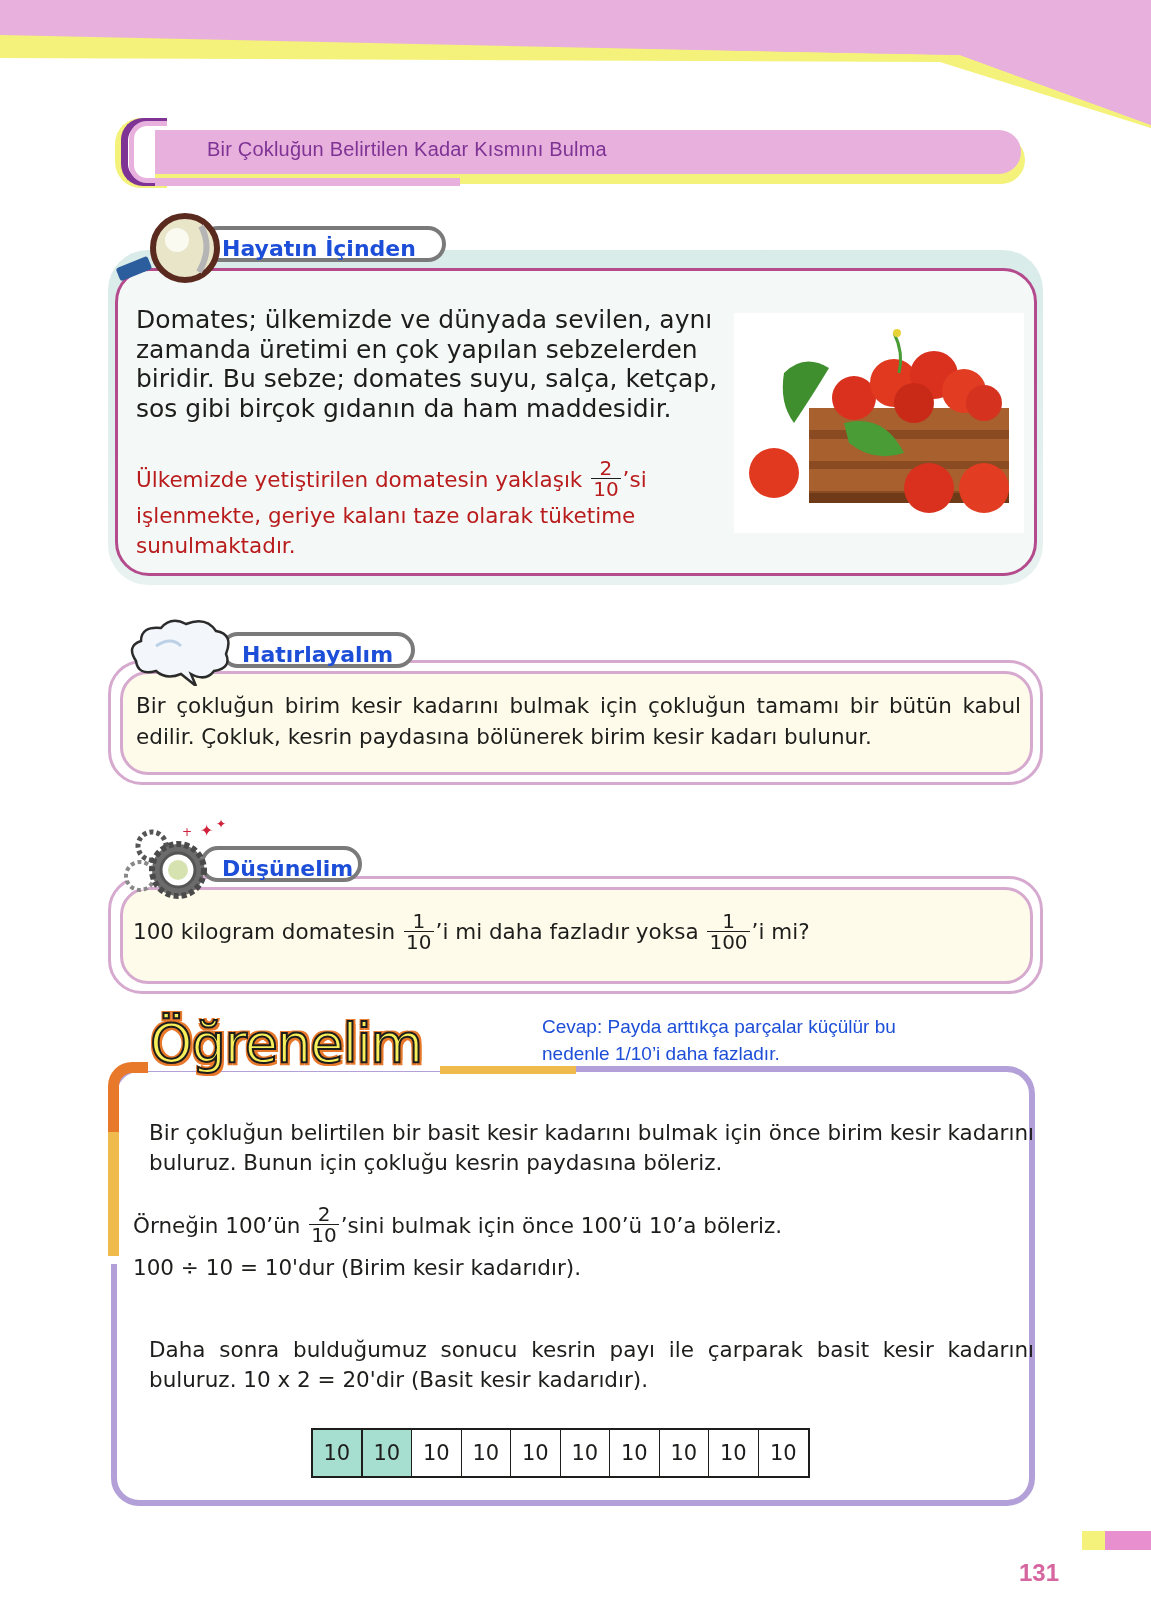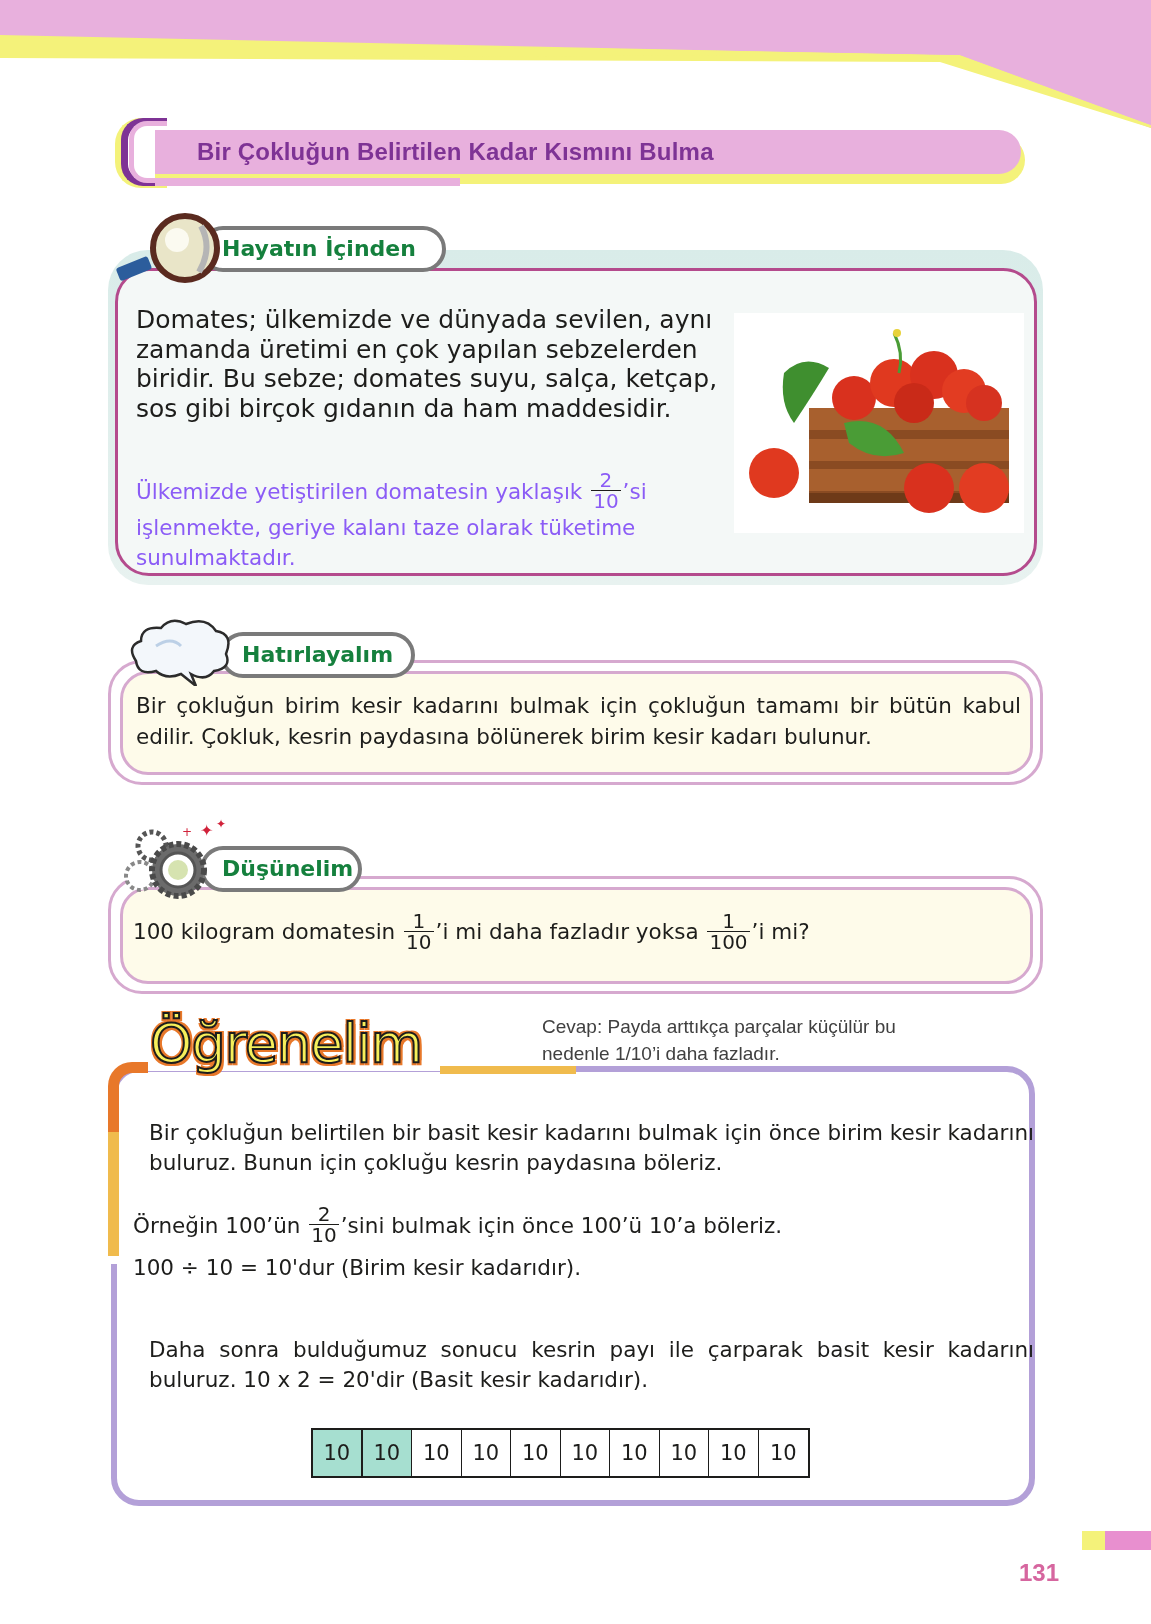--- a/index.html
+++ b/index.html
@@ -8,53 +8,53 @@
 
   .abs { position: absolute; }
 
   
   .banner { position: absolute; left: 0; top: 0; width: 1151px; height: 130px; }
 
   
   .title-wrap { position: absolute; left: 115px; top: 118px; width: 920px; height: 80px; }
   .title-bar-yellow { position: absolute; left: 40px; top: 18px; width: 870px; height: 48px; background: #f4f27a; border-radius: 0 24px 24px 0; }
   .title-bar { position: absolute; left: 40px; top: 12px; width: 866px; height: 44px; background: #e8b0dd; border-radius: 0 22px 22px 0; }
-  .title-text { position: absolute; left: 82px; top: 20px; font-family: "Liberation Sans", sans-serif; font-weight: bold; font-size: 24px; color: #7e3395; letter-spacing: 0.2px; }
+  .title-text { position: absolute; left: 92px; top: 20px; font-family: "Liberation Sans", sans-serif; font-weight: normal; font-size: 20px; color: #7e3395; letter-spacing: 0.2px; }
   .title-under { position: absolute; left: 40px; top: 60px; width: 305px; height: 8px; background: #e8b0dd; }
   .title-bracket-y { position: absolute; left: 0; top: 0; width: 52px; height: 70px; border: 8px solid #f4f27a; border-right: none; border-radius: 26px 0 0 26px; }
   .title-bracket-p { position: absolute; left: 6px; top: 0; width: 46px; height: 68px; border: 7px solid #7e3395; border-right: none; border-radius: 22px 0 0 22px; }
   .title-bracket-l { position: absolute; left: 14px; top: 3px; width: 38px; height: 62px; border: 5px solid #e8b0dd; border-right: none; border-radius: 18px 0 0 18px; }
 
   
-  .pill { position: absolute; height: 46px; border: 4px solid #7a7a7a; border-radius: 23px; background: #ffffff; font-family: "DejaVu Sans", sans-serif; font-weight: bold; font-size: 22px; color: #15803d; line-height: 38px; padding-left: 18px; }
+  .pill { position: absolute; height: 36px; border: 4px solid #7a7a7a; border-radius: 23px; background: #ffffff; font-family: "DejaVu Sans", sans-serif; font-weight: bold; font-size: 22px; color: #1d4ed8; line-height: 38px; padding-left: 18px; }
 
   
   .s1-outer { position: absolute; left: 108px; top: 250px; width: 935px; height: 335px; border-radius: 40px; background: linear-gradient(180deg, #d9ece9 0%, #e8f2f0 100%); }
   .s1-inner { position: absolute; left: 115px; top: 268px; width: 922px; height: 308px; border: 3px solid #b44b8d; border-radius: 34px; background: #f4f8f7; }
   .s1-text { position: absolute; left: 136px; top: 305px; width: 600px; font-size: 25px; line-height: 29.5px; color: #1d1d1b; }
-  .s1-text2 { position: absolute; left: 136px; top: 472px; width: 600px; font-size: 21.5px; line-height: 30px; color: #8b5cf6; }
+  .s1-text2 { position: absolute; left: 136px; top: 460px; width: 600px; font-size: 21.5px; line-height: 30px; color: #b91c1c; }
   .photo { position: absolute; left: 734px; top: 313px; width: 290px; height: 220px; background: #ffffff; }
 
   
   .frac { display: inline-block; vertical-align: middle; text-align: center; font-size: 20px; line-height: 20px; margin: 0 2px; position: relative; top: -2px; }
   .frac .num { display: block; border-bottom: 1.5px solid #1d1d1b; padding: 0 2px; }
   .frac .den { display: block; padding: 0 2px; }
 
   
   .s2-outer { position: absolute; left: 108px; top: 660px; width: 935px; height: 125px; border: 3px solid #d6a9cf; border-radius: 34px; background: #ffffff; }
   .s2-inner { position: absolute; left: 120px; top: 671px; width: 913px; height: 104px; border: 3px solid #d6a9cf; border-radius: 28px; background: #fefbea; }
   .s2-text { position: absolute; left: 136px; top: 690px; width: 885px; font-size: 21.5px; line-height: 31px; text-align: justify; text-align-last: left; }
 
   
   .s3-outer { position: absolute; left: 108px; top: 876px; width: 935px; height: 118px; border: 3px solid #d6a9cf; border-radius: 34px; background: #ffffff; }
   .s3-inner { position: absolute; left: 120px; top: 887px; width: 913px; height: 97px; border: 3px solid #d6a9cf; border-radius: 28px; background: #fefbea; }
   .s3-text { position: absolute; left: 133px; top: 912px; width: 880px; font-size: 21.5px; line-height: 40px; }
 
   
-  .answer { position: absolute; left: 542px; top: 1013px; width: 420px; font-family: "Liberation Sans", sans-serif; font-size: 19px; line-height: 27px; color: #404040; }
+  .answer { position: absolute; left: 542px; top: 1013px; width: 420px; font-family: "Liberation Sans", sans-serif; font-size: 19px; line-height: 27px; color: #1d4ed8; }
 
   
   .og-box { position: absolute; left: 111px; top: 1066px; width: 924px; height: 440px; border: 6px solid #b3a0d8; border-left-color: #b3a0d8; border-radius: 28px; }
   .og-top-cover { position: absolute; left: 105px; top: 1055px; width: 470px; height: 16px; background: #ffffff; }
   .og-orange-corner { position: absolute; left: 108px; top: 1062px; width: 40px; height: 58px; border-top: 11px solid #e8782a; border-left: 11px solid #e8782a; border-radius: 24px 0 0 0; }
   .og-orange-bar { position: absolute; left: 108px; top: 1120px; width: 11px; height: 12px; background: #e8782a; }
   .og-yellow-bar { position: absolute; left: 108px; top: 1132px; width: 11px; height: 124px; background: #f0bb4d; }
   .og-purple-gap { position: absolute; left: 108px; top: 1256px; width: 11px; height: 8px; background: #ffffff; }
   .og-yellow-line { position: absolute; left: 440px; top: 1066px; width: 136px; height: 8px; background: #f0bb4d; }
   .og-logo { position: absolute; left: 150px; top: 1012px; font-family: "DejaVu Sans", sans-serif; font-weight: normal; font-size: 54px; color: #f6ef5a; -webkit-text-stroke: 2px #1d1d1b; text-shadow: 0 0 0 #e8782a, 3px 3px 0 #e8782a, -2px -2px 0 #e8782a, 3px -2px 0 #e8782a, -2px 3px 0 #e8782a; letter-spacing: -1px; }

